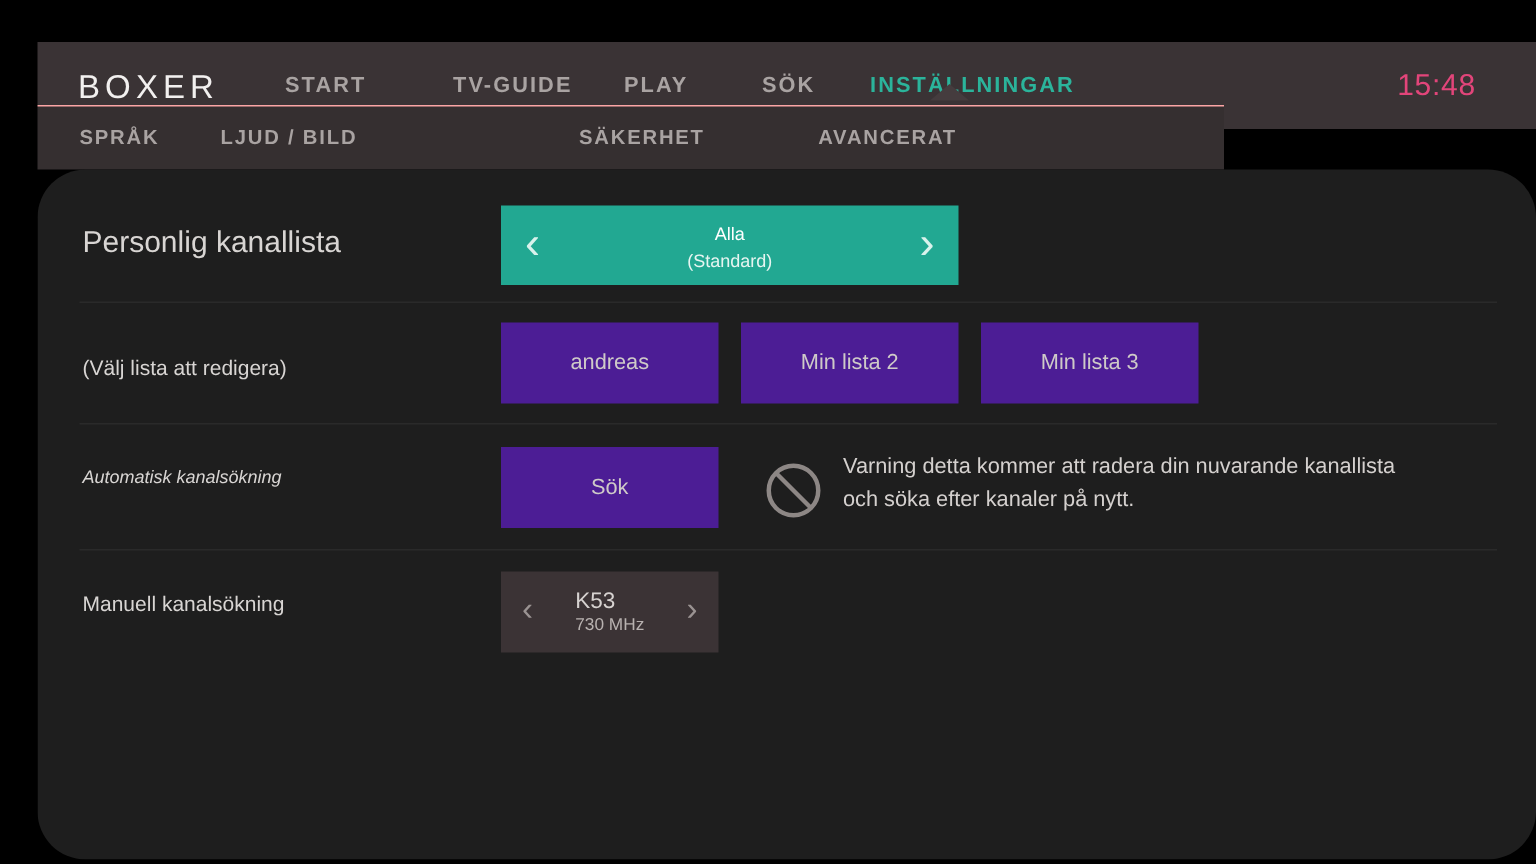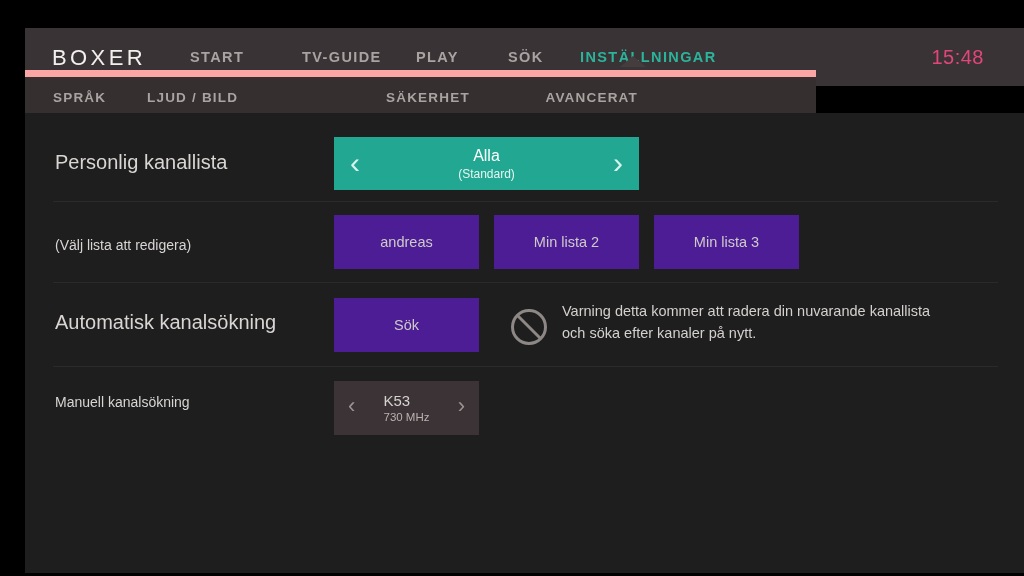--- a/index.html
+++ b/index.html
@@ -108,21 +108,21 @@
     z-index: 5;
   }
 
   
   .subnav {
     position: absolute;
     left: 0; top: 70px;
     width: 816px;
     height: 43px;
     background: #352f30;
-    border-top: 7px solid #fca5a5;
+    border-top: 1px solid #fca5a5;
     box-sizing: border-box;
   }
   .subnav-list {
     position: absolute;
     left: 53px;
     top: 13px;
     display: flex;
   }
   .subnav-item {
     font-size: 13.5px;
@@ -138,20 +138,21 @@
   .sn-sakerhet { width: 122px; }
   .sn-avancerat { width: 130px; text-align: right; }
 
   
   .content {
     position: absolute;
     left: 25px; top: 113px;
     width: 999px;
     height: 460px;
     background: #1e1e1e;
+    border-radius: 32px;
   }
 
   .row-label {
     position: absolute;
     color: #d8d5d3;
     font-weight: 400;
   }
 
   .divider {
     position: absolute;
@@ -177,21 +178,21 @@
     position: absolute;
     color: #d9f2ec;
     font-size: 30px;
     font-weight: 300;
     line-height: 1;
   }
   .teal-select .chev.left { left: 16px; top: 11px; }
   .teal-select .chev.right { right: 16px; top: 11px; }
   .teal-text { text-align: center; }
   .teal-text .main {
-    font-size: 16px;
+    font-size: 12px;
     color: #ffffff;
     line-height: 22px;
   }
   .teal-text .sub {
     font-size: 12px;
     color: #e6f5f1;
     line-height: 15px;
   }
 
   
@@ -296,21 +297,21 @@
     <div class="divider" style="top:88px;"></div>
 
     <div class="row-label" style="left:30px; top:124px; font-size:14px;">(Välj lista att redigera)</div>
 
     <div class="gbtn" style="left:309px; top:102px; width:145px; height:54px;">andreas</div>
     <div class="gbtn" style="left:469px; top:102px; width:145px; height:54px;">Min lista 2</div>
     <div class="gbtn" style="left:629px; top:102px; width:145px; height:54px;">Min lista 3</div>
 
     <div class="divider" style="top:169px;"></div>
 
-    <div class="row-label" style="left:30px; top:198px; font-size:20px;">Automatisk kanalsökning</div>
+    <div class="row-label" style="left:30px; top:198px; font-size:12px;font-style:italic;">Automatisk kanalsökning</div>
 
     <div class="gbtn" style="left:309px; top:185px; width:145px; height:54px;">Sök</div>
 
     <div class="warn-icon" style="left:484px; top:194px;">
       <svg width="40" height="40" viewBox="0 0 40 40" aria-hidden="true">
         <circle cx="20" cy="20" r="16.5" fill="none" stroke="#8d8785" stroke-width="3"></circle>
         <line x1="8.5" y1="8.5" x2="31.5" y2="31.5" stroke="#8d8785" stroke-width="3"></line>
       </svg>
     </div>
 

